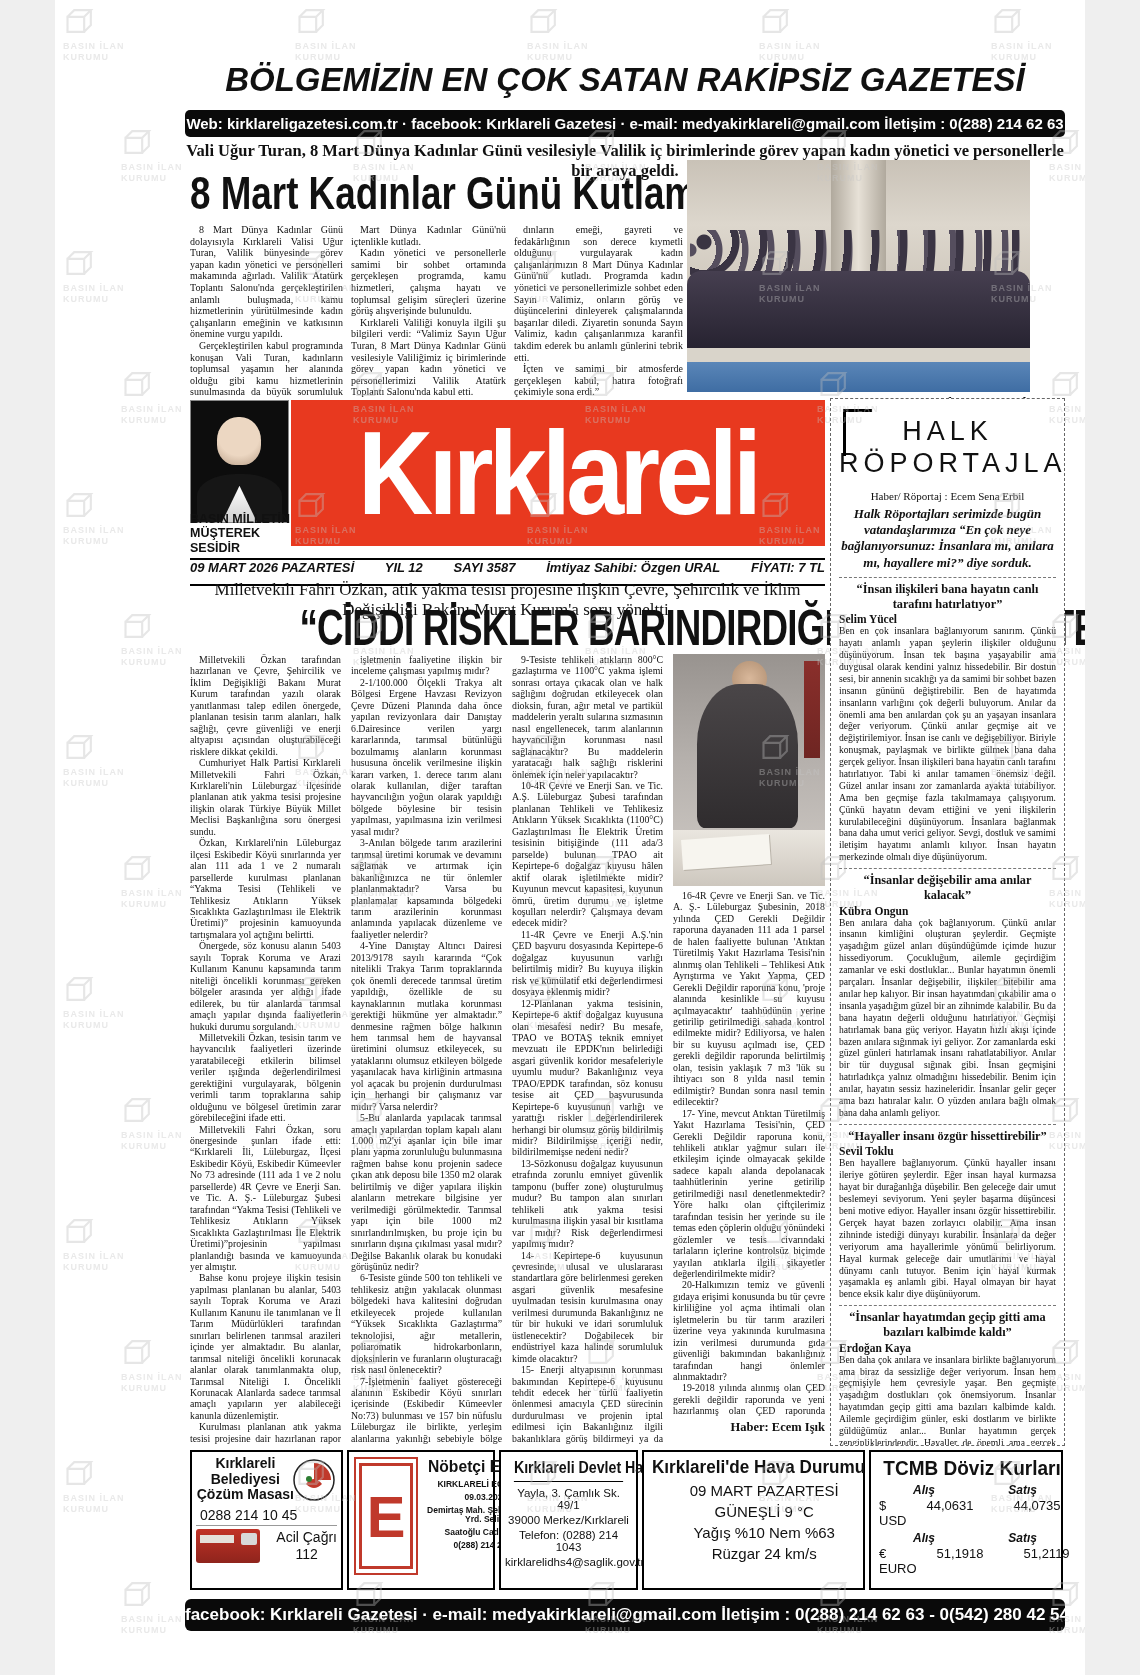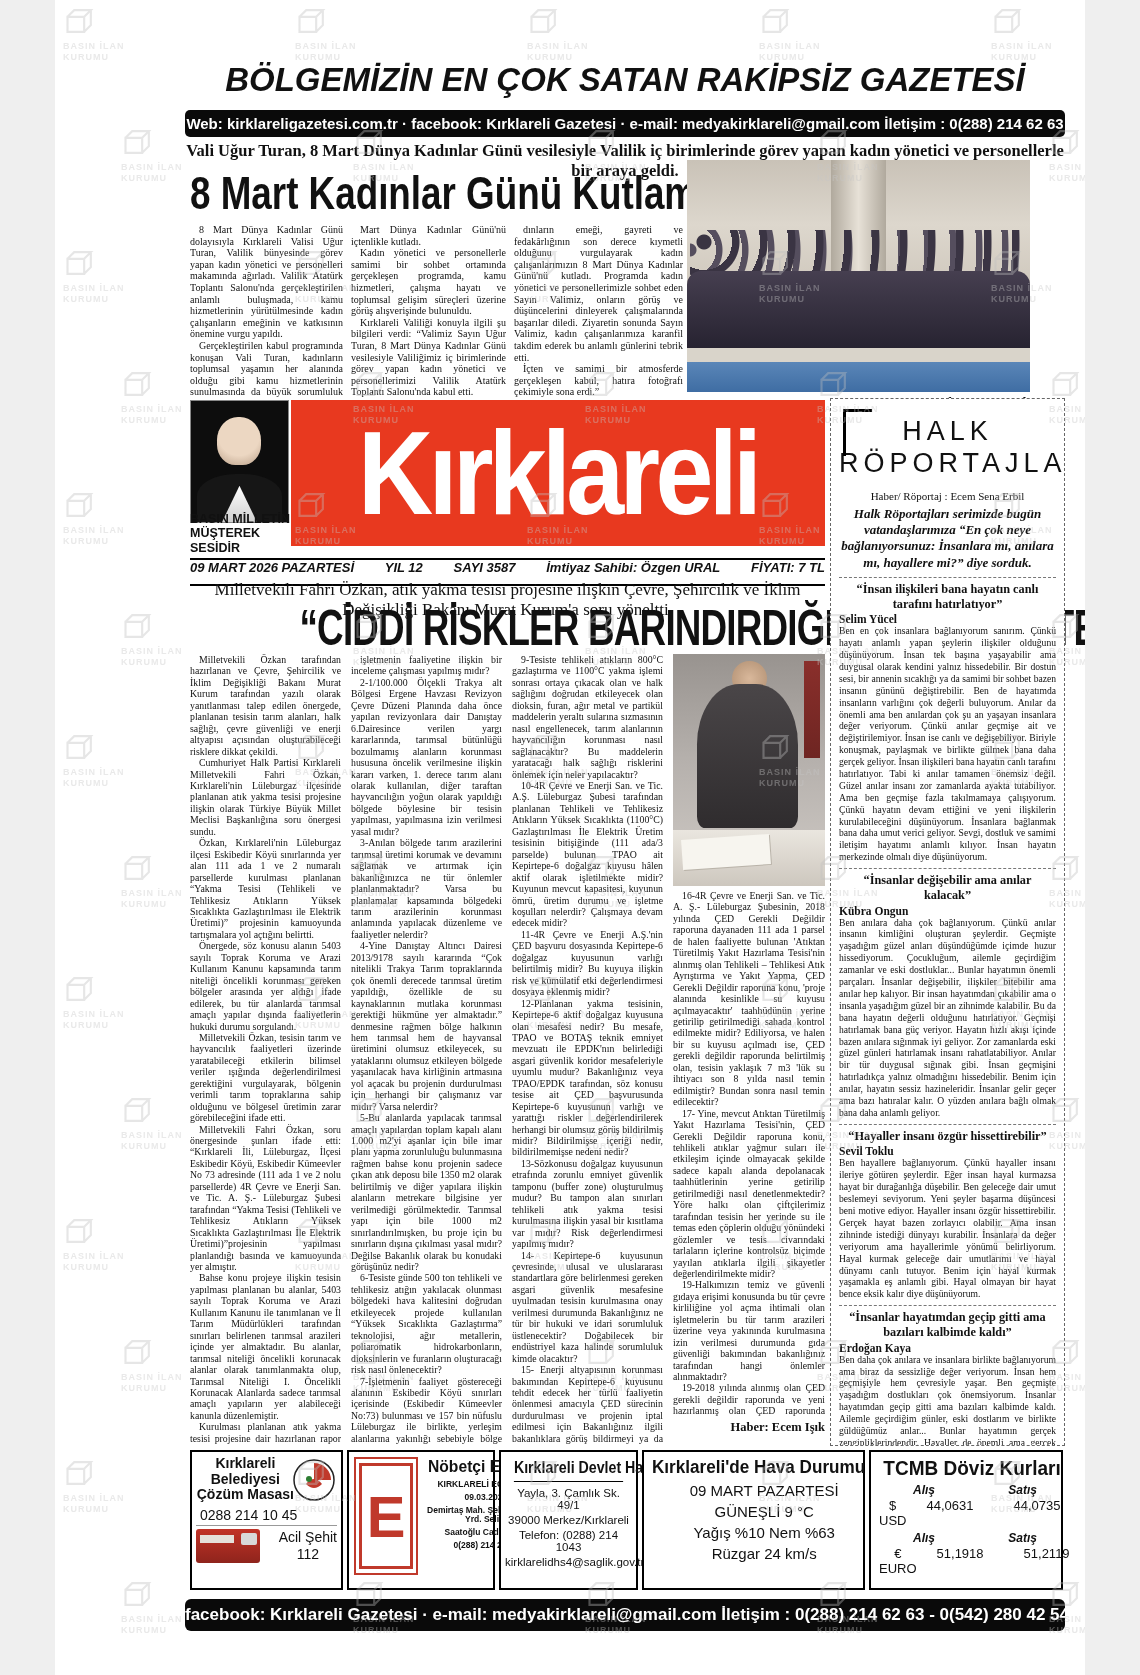--- a/index.html
+++ b/index.html
@@ -93,21 +93,21 @@
             border-bottom:1px solid #000;padding-bottom:4px;margin-bottom:5px;}
   .hs-lines p{margin:3px 0 0 0;font:11.5px "Liberation Sans",sans-serif;}
   .weather{left:587px;width:223px;padding:5px 8px;display:flex;}
   .wt-left{flex:1;text-align:center;}
   .wt-title{font:700 18px "Liberation Sans",sans-serif;white-space:nowrap;transform:scaleX(.95);transform-origin:left;}
   .wt-lines p{margin:4px 0 0 0;font:15px "Liberation Sans",sans-serif;}
   .sun{margin-top:14px;}
   .doviz{left:814px;width:194px;padding:5px 8px;}
   .dv-title{font:700 20px "Liberation Sans",sans-serif;text-align:center;transform:scaleX(.95);white-space:nowrap;}
   .dv-labels{display:flex;justify-content:space-between;font:italic 700 12px "Liberation Sans",sans-serif;padding:3px 16px 0 34px;}
-  .dv-row{display:flex;align-items:baseline;font:13px "Liberation Sans",sans-serif;gap:20px;margin-top:1px;text-align:center;}
+  .dv-row{display:flex;align-items:baseline;font:13px "Liberation Sans",sans-serif;gap:20px;margin-top:1px;}
   .dv-cur{width:52px;}
   .dv-dots{flex:1;border-bottom:2px dotted #555;height:9px;}
   
   .bottombar{left:130px;top:1599px;width:880px;height:32px;background:#0a0a0a;border-radius:6px;
              color:#fff;font:700 17px/32px "Liberation Sans",sans-serif;text-align:center;white-space:nowrap;}
   
   .wm-layer{position:absolute;inset:0;z-index:9;pointer-events:none;}
   .wm{position:absolute;width:120px;color:#bfbfbf;opacity:.38;text-align:left;}
   .wmt{font:700 9px/1.2 "Liberation Sans",sans-serif;letter-spacing:1px;color:#c6c6c6;margin-top:1px;}
   .z2{z-index:2;}
@@ -201,21 +201,21 @@
   <div class="abs photo2 z2">
     <div class="p2-flag"></div>
     <div class="p2-head"></div>
     <div class="p2-man"></div>
     <div class="p2-desk"></div>
     <div class="p2-paper"></div>
   </div>
   <div class="abs a2col c4 z2">
       <p>16-4R Çevre ve Enerji San. ve Tic. A. Ş.- Lüleburgaz Şubesinin, 2018 yılında ÇED Gerekli Değildir raporuna dayanaden 111 ada 1 parsel de halen faaliyette bulunan 'Atıktan Türetilmiş Yakıt Hazırlama Tesisi'nin alınmış olan Tehlikeli – Tehlikesi Atık Ayrıştırma ve Yakıt Yapma, ÇED Gerekli Değildir raporuna konu, 'proje alanında kesinlikle su kuyusu açılmayacaktır' taahhüdünün yerine getirilip getirilmediği sahada kontrol edilmekte midir? Ediliyorsa, ve halen bir su kuyusu açılmadı ise, ÇED gerekli değildir raporunda belirtilmiş olan, tesisin yaklaşık 7 m3 'lük su ihtiyacı son 8 yılda nasıl temin edilmiştir? Bundan sonra nasıl temin edilecektir?</p>
       <p>17- Yine, mevcut Atıktan Türetilmiş Yakıt Hazırlama Tesisi'nin, ÇED Gerekli Değildir raporuna konu, tehlikeli atıklar yağmur suları ile etkileşim içinde olmayacak şekilde sadece kapalı alanda depolanacak taahhütlerinin yerine getirilip getirilmediği nasıl denetlenmektedir? Yöre halkı olan çiftçilerimiz tarafından tesisin her yerinde su ile temas eden çöplerin olduğu yönündeki gözlemler ve tesis civarındaki tarlaların içlerine kontrolsüz biçimde yayılan atıklarla ilgili şikayetler değerlendirilmekte midir?</p>
-      <p>19-Halkımızın temiz ve güvenli gıdaya erişimi konusunda bu tür çevre kirliliğine yol açma ihtimali olan işletmelerin bu tür tarım arazileri üzerine veya yakınında kurulmasına izin verilmesi durumunda gıda güvenliği bakımından bakanlığınız tarafından hangi önlemler alınmaktadır?</p>
+      <p>20-Halkımızın temiz ve güvenli gıdaya erişimi konusunda bu tür çevre kirliliğine yol açma ihtimali olan işletmelerin bu tür tarım arazileri üzerine veya yakınında kurulmasına izin verilmesi durumunda gıda güvenliği bakımından bakanlığınız tarafından hangi önlemler alınmaktadır?</p>
       <p>19-2018 yılında alınmış olan ÇED gerekli değildir raporunda ve yeni hazırlanmış olan ÇED raporunda herhangi bir doğal su kaynağı olmadığı belirtilmesine rağmen söz konusu firma 230 metre altında bulunan dereye toprak altından deşarj kanalı açmış mıdır? Açtıysa bu kanaldan dereye hangi statüdeki sular deşarj edilmektedir?”</p>
     </div>
   <div class="abs credit2 z2">Haber: Ecem Işık</div>
 
   <div class="abs sidebar z2">
     <div class="sb-head">
       <span class="bracket"></span>
       <div class="sb-title">
         <span>HALK</span><br>
         <span>RÖPORTAJLARI</span>
@@ -256,21 +256,21 @@
           <circle cx="22" cy="22" r="20" fill="#fff" stroke="#222" stroke-width="1.5"></circle>
           <path d="M22 5 A17 17 0 0 1 39 22 L22 22 Z" fill="#c0392b"></path>
           <path d="M14 26 q8 -10 16 0 q-8 8 -16 0" fill="#c0392b"></path>
           <circle cx="17" cy="21" r="3" fill="#2e7d32"></circle>
         </svg>
     </span>
     <div class="cz-phone">0288 214 10 45</div>
     <div class="cz-row">
       <div class="truck"></div>
       <div class="cz-acil">
-        <span>Acil Şehit</span><br>
+        <span>Acil Çağrı</span><br>
         <span>112</span>
       </div>
     </div>
   </div>
 
   <div class="abs fbox eczane z2">
     <div class="ecz-e-wrap">
         <div class="ecz-e">E</div>
       </div>
     <div class="ecz-right">

